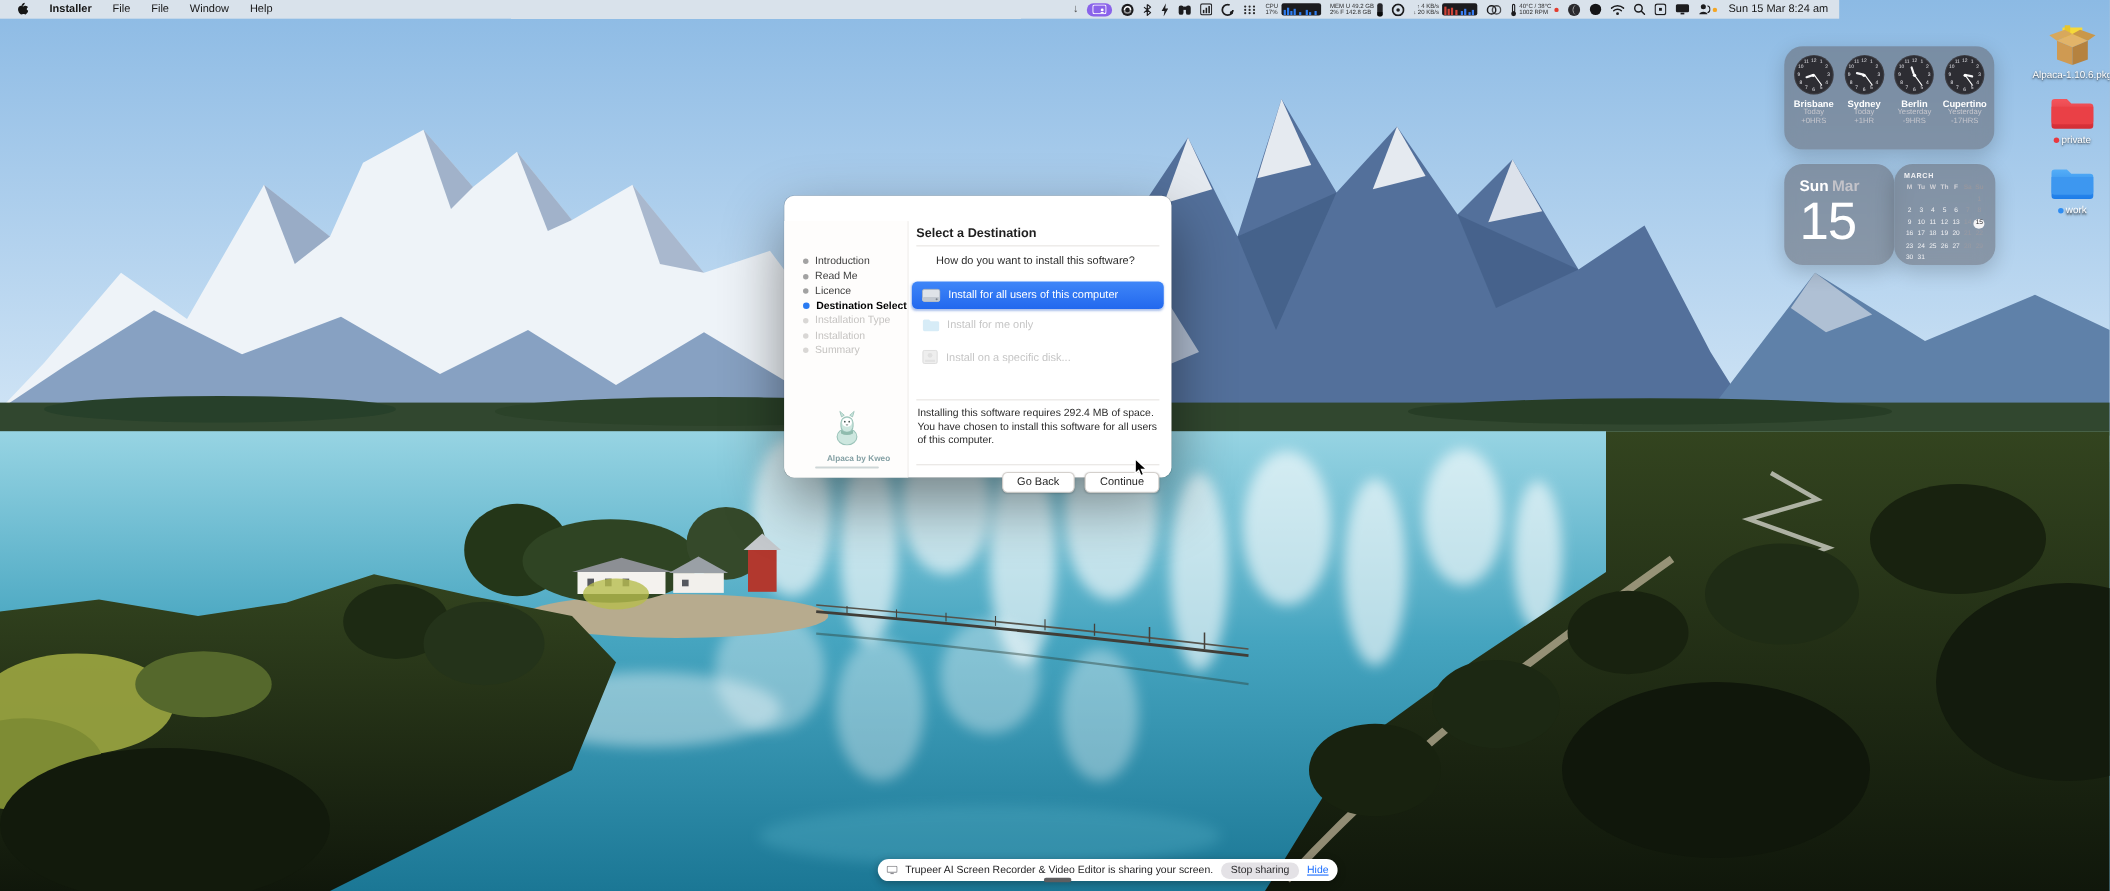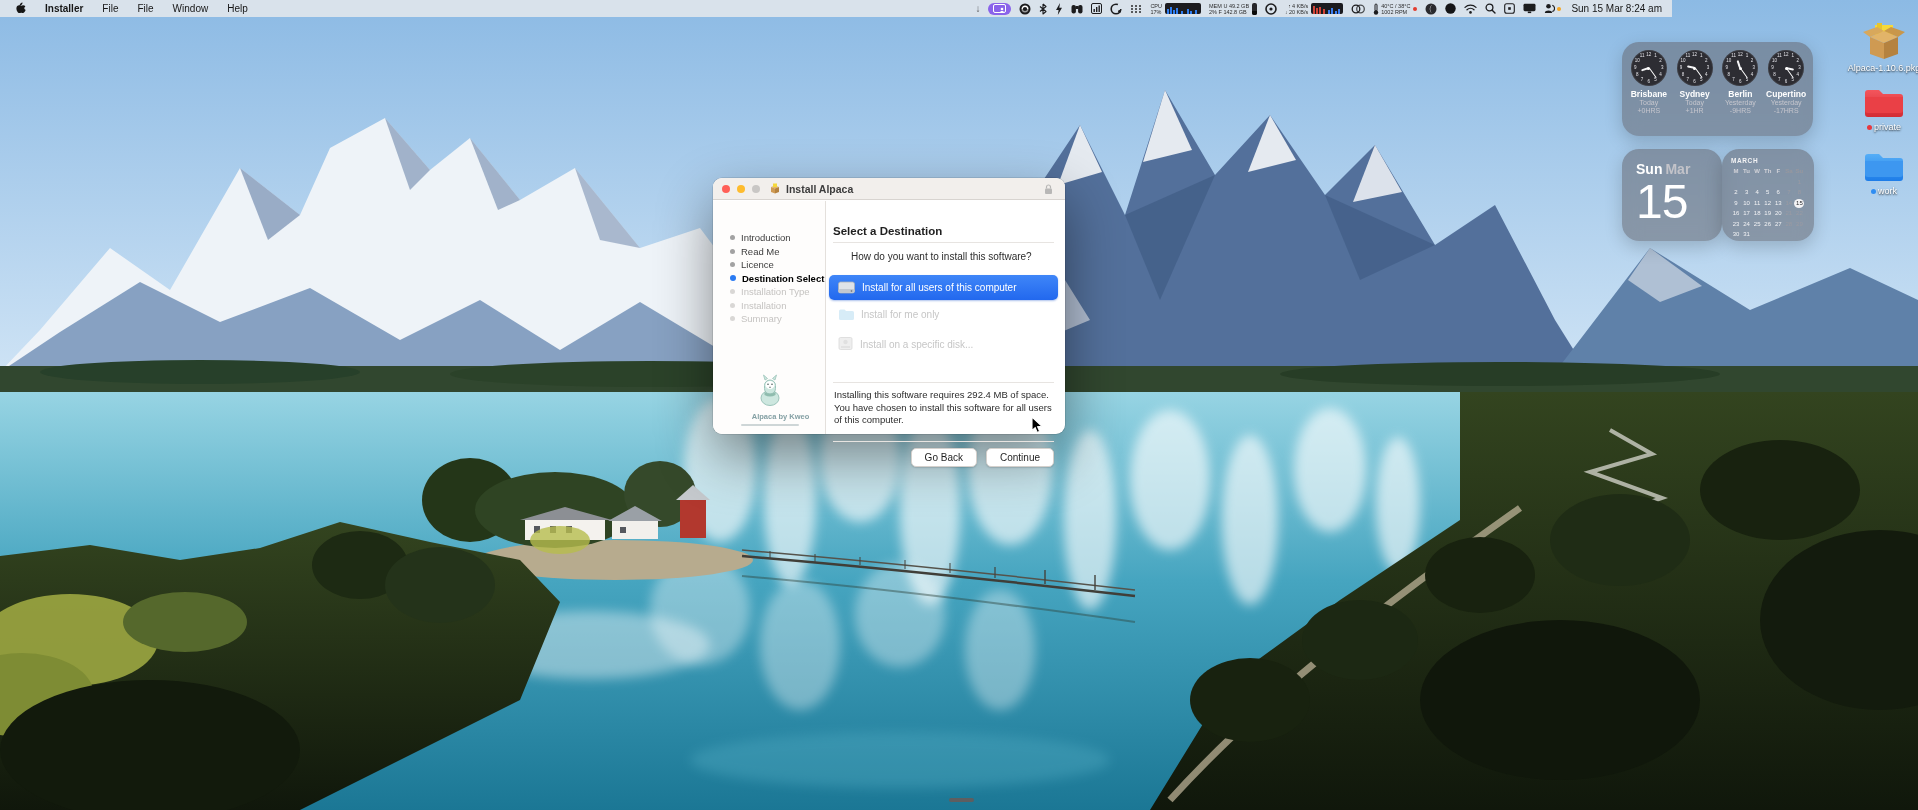--- a/index.html
+++ b/index.html
@@ -77,21 +77,21 @@
   #steps { position:absolute; left:17px; top:30px; list-style:none; }
   #steps li { display:flex; align-items:center; height:13.5px; font-size:9.5px; color:#3d3d3d; white-space:nowrap; }
   #steps li .bullet { width:5px; height:5px; border-radius:50%; background:#a2a2a2; margin-right:6px; flex:none; }
   #steps li.current { font-weight:700; color:#000; }
   #steps li.current .bullet { background:#2a7bf2; width:6px; height:6px; }
   #steps li.pending { color:#c5c3c1; }
   #steps li.pending .bullet { background:#d9d7d5; }
   #branding { position:absolute; left:0; bottom:8px; width:113px; text-align:center; }
   #branding .brand-name { font-size:7.5px; font-weight:700; color:#84a0a4; margin-top:2px;padding-left:22px; }
   #branding .brand-tagline { width:58px; height:2px; background:#c2cccd; margin:3px auto 0; border-radius:1px; opacity:0.8; }
-  #content { position:absolute; left:114px; top:0; right:0; bottom:0;margin-top:19px; }
+  #content { position:absolute; left:114px; top:0; right:0; bottom:0; }
   #pane-heading { position:absolute; left:6px; top:5px; font-size:11.5px; font-weight:700; color:#1f1f1f; }
   .hdivider { position:absolute; left:6px; right:11px; height:1px; background:#e7e4e1; }
   #pane-question { position:absolute; left:24px; top:31px; font-size:10px; color:#2c2c2c; }
   .opt-row { position:absolute; left:2px; right:7px; height:24px; display:flex; align-items:center; border-radius:5px; font-size:10px; }
   .opt-row .opt-ic { margin:0 7px 0 9px; flex:none; display:flex; }
   .opt-row.selected { background:linear-gradient(180deg,#3f86f8,#2268ee); color:#ffffff; font-weight:500; height:25px; box-shadow:0 1px 2px rgba(20,80,200,0.35); }
   .opt-row.dimmed { color:#c6c6c6; }
   #space-note { position:absolute; left:7px; top:169px; font-size:9.5px; color:#2c2c2c; }
   #choice-note { position:absolute; left:7px; top:182px; width:218px; font-size:9.5px; line-height:12px; color:#2c2c2c; }
   #btn-row { position:absolute; right:11px; top:228px; display:flex; gap:9px; }
@@ -640,38 +640,20 @@
             <stop offset="1" stop-color="#1d7ce8"></stop>
           </linearGradient>
         </defs>
       <path d="M2 7 q0-3 3-3 h11 l4 4 h17 q3 0 3 3 v17 q0 3-3 3 H5 q-3 0-3-3 z" fill="url(#fblue)"></path>
       <path d="M2 11 h38 v13 q0 3-3 3 H5 q-3 0-3-3 z" fill="#3d97f0"></path>
     </svg>
     <div class="desk-label"><span class="tagdot" style="background:#2f8df2;"></span><span>work</span></div>
   </div>
 
   <div id="installer">
-    <div id="titlebar">
-      <div class="lights">
-        <span class="light red"></span>
-        <span class="light yellow"></span>
-        <span class="light gray"></span>
-      </div>
-      <svg id="title-icon" width="12" height="11" viewBox="0 0 12 11">
-        <polygon points="2,4 6,2.5 10,4 6,5.5" fill="#e2b469"></polygon>
-        <rect x="4" y="0.5" width="4" height="3.5" fill="#f6d93a"></rect>
-        <polygon points="2,4 6,5.5 6,10.5 2,9" fill="#cf9a52"></polygon>
-        <polygon points="10,4 6,5.5 6,10.5 10,9" fill="#b5823f"></polygon>
-      </svg>
-      <span id="window-title">Install Alpaca</span>
-      <svg id="title-lock" width="9" height="11" viewBox="0 0 9 11">
-        <rect x="1" y="4.5" width="7" height="5.5" rx="1" fill="#9a9a9a"></rect>
-        <path d="M2.5 4.5 V3 a2 2 0 0 1 4 0 v1.5" fill="none" stroke="#9a9a9a" stroke-width="1.2"></path>
-      </svg>
-    </div>
 
     <div id="win-body">
       <div id="sidebar">
         <ul id="steps">
           <li class="done">
               <span class="bullet"></span>
               <span>Introduction</span>
             </li>
           <li class="done">
               <span class="bullet"></span>
@@ -757,19 +739,28 @@
         <div class="hdivider" style="top:221px;"></div>
 
         <div id="btn-row">
           <button class="mac-btn">Go Back</button>
           <button class="mac-btn">Continue</button>
         </div>
       </div>
     </div>
   </div>
 
+  <div id="share-bar">
+    <svg width="10" height="8" viewBox="0 0 10 8">
+        <rect x="0.5" y="0.5" width="9" height="5.5" rx="1" fill="none" stroke="#8e8e93" stroke-width="1"></rect>
+        <rect x="3.5" y="6.5" width="3" height="1.2" fill="#8e8e93"></rect>
+      </svg>
+    <span class="msg">Trupeer AI Screen Recorder &amp; Video Editor is sharing your screen.</span>
+    <button id="stop-sharing-btn">Stop sharing</button>
+    <span id="hide-link">Hide</span>
+  </div>
   <div id="share-handle"></div>
 
   <svg id="cursor" width="13" height="18" viewBox="0 0 13 18">
     <polygon points="1,1 1,14.5 4.2,11.6 6.2,16.4 8.6,15.3 6.6,10.7 11,10.4" fill="#000" stroke="#fff" stroke-width="1.1"></polygon>
   </svg>
 
 </div>
 
 </body></html>

